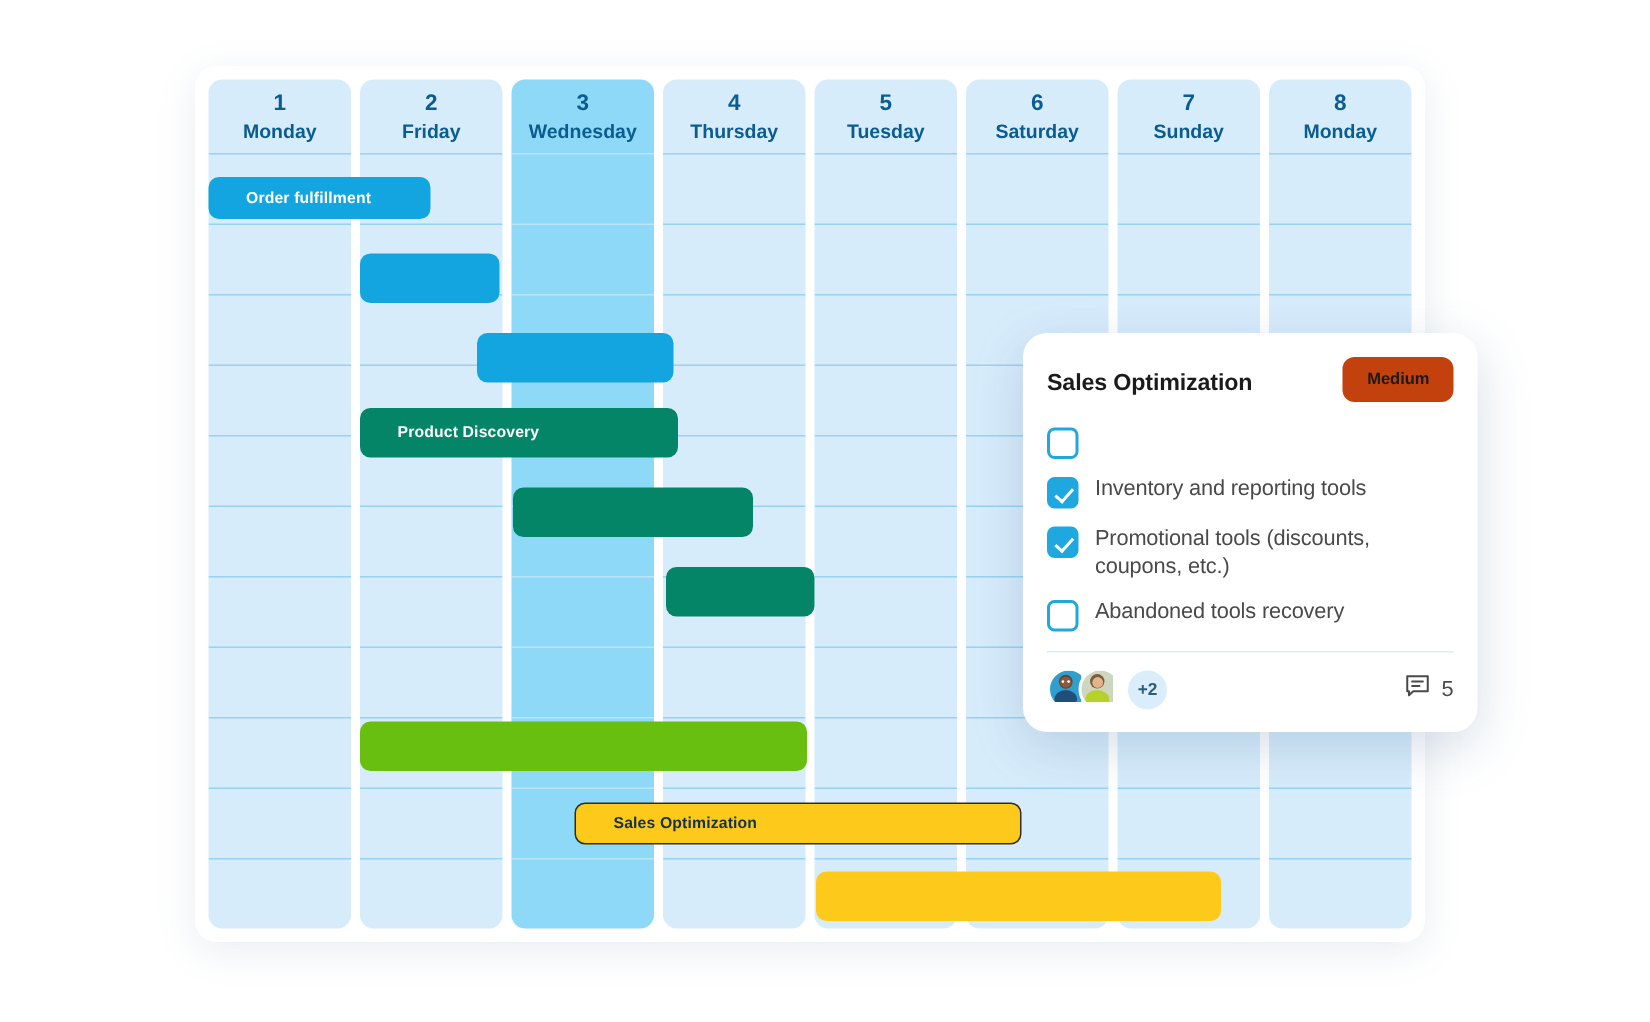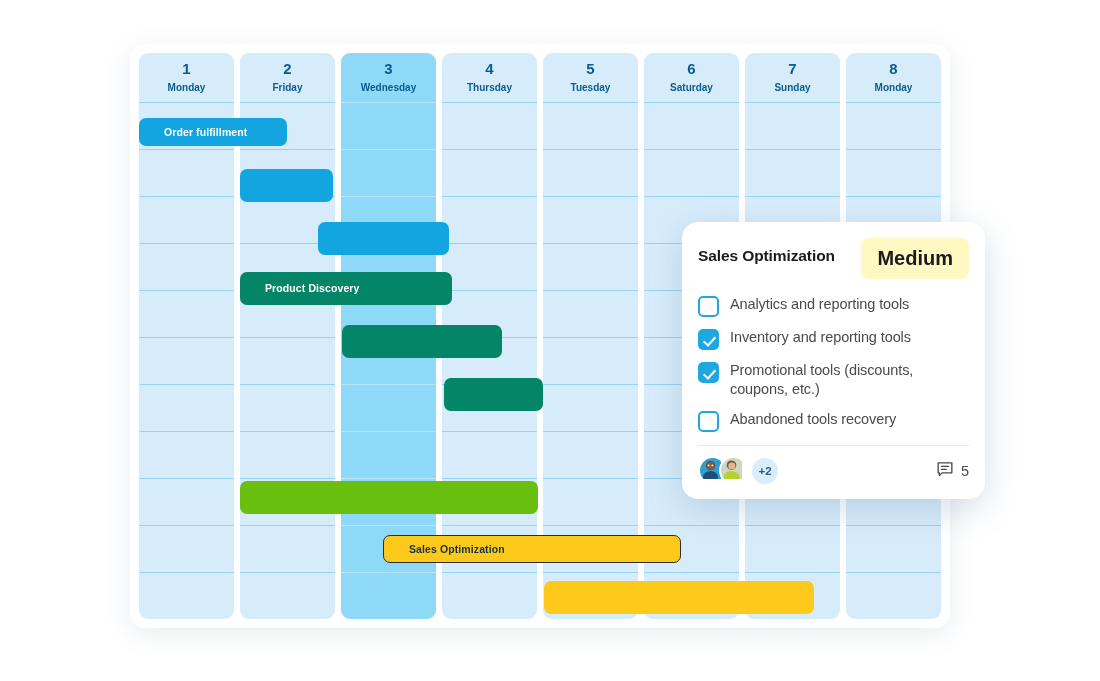--- a/index.html
+++ b/index.html
@@ -58,21 +58,21 @@
     padding-top: 6px;
     box-sizing: border-box;
   }
   .col-daynum {
     font-size: 15px;
     font-weight: bold;
     color: #0b5c8f;
     line-height: 20px;
   }
   .col-dayname {
-    font-size: 10px;
+    font-size: 13px;
     font-weight: bold;
     color: #0b5c8f;
     line-height: 16px;
     margin-top: 1px;
     text-align: center;
   }
 
   .col-grid {
     position: absolute;
     left: 0;
@@ -141,23 +141,23 @@
     margin-bottom: 16px;
   }
   .card-title {
     font-size: 15.5px;
     font-weight: bold;
     color: #1b1b1b;
     padding-top: 9px;
     letter-spacing: -0.1px;
   }
   .priority-badge {
-    background: #fef9c3;
+    background: #c2410c;
     color: #1b1b1b;
-    font-size: 20px;
+    font-size: 11px;
     font-weight: bold;
     border-radius: 8px;
     padding: 9px 16px;
     cursor: pointer;
     white-space: nowrap;
   }
 
   .checklist { margin: 0; }
   .check-row {
     display: flex;
@@ -430,21 +430,20 @@
 
   <div class="card">
     <div class="card-head">
       <div class="card-title">Sales Optimization</div>
       <div class="priority-badge">Medium</div>
     </div>
 
     <div class="checklist" id="checklist">
         <div class="check-row">
           <div class="cbox"></div>
-          <div class="check-label">Analytics and reporting tools</div>
         </div>
         <div class="check-row">
           <div class="cbox on"></div>
           <div class="check-label">Inventory and reporting tools</div>
         </div>
         <div class="check-row">
           <div class="cbox on"></div>
           <div class="check-label">Promotional tools (discounts, coupons, etc.)</div>
         </div>
         <div class="check-row">

